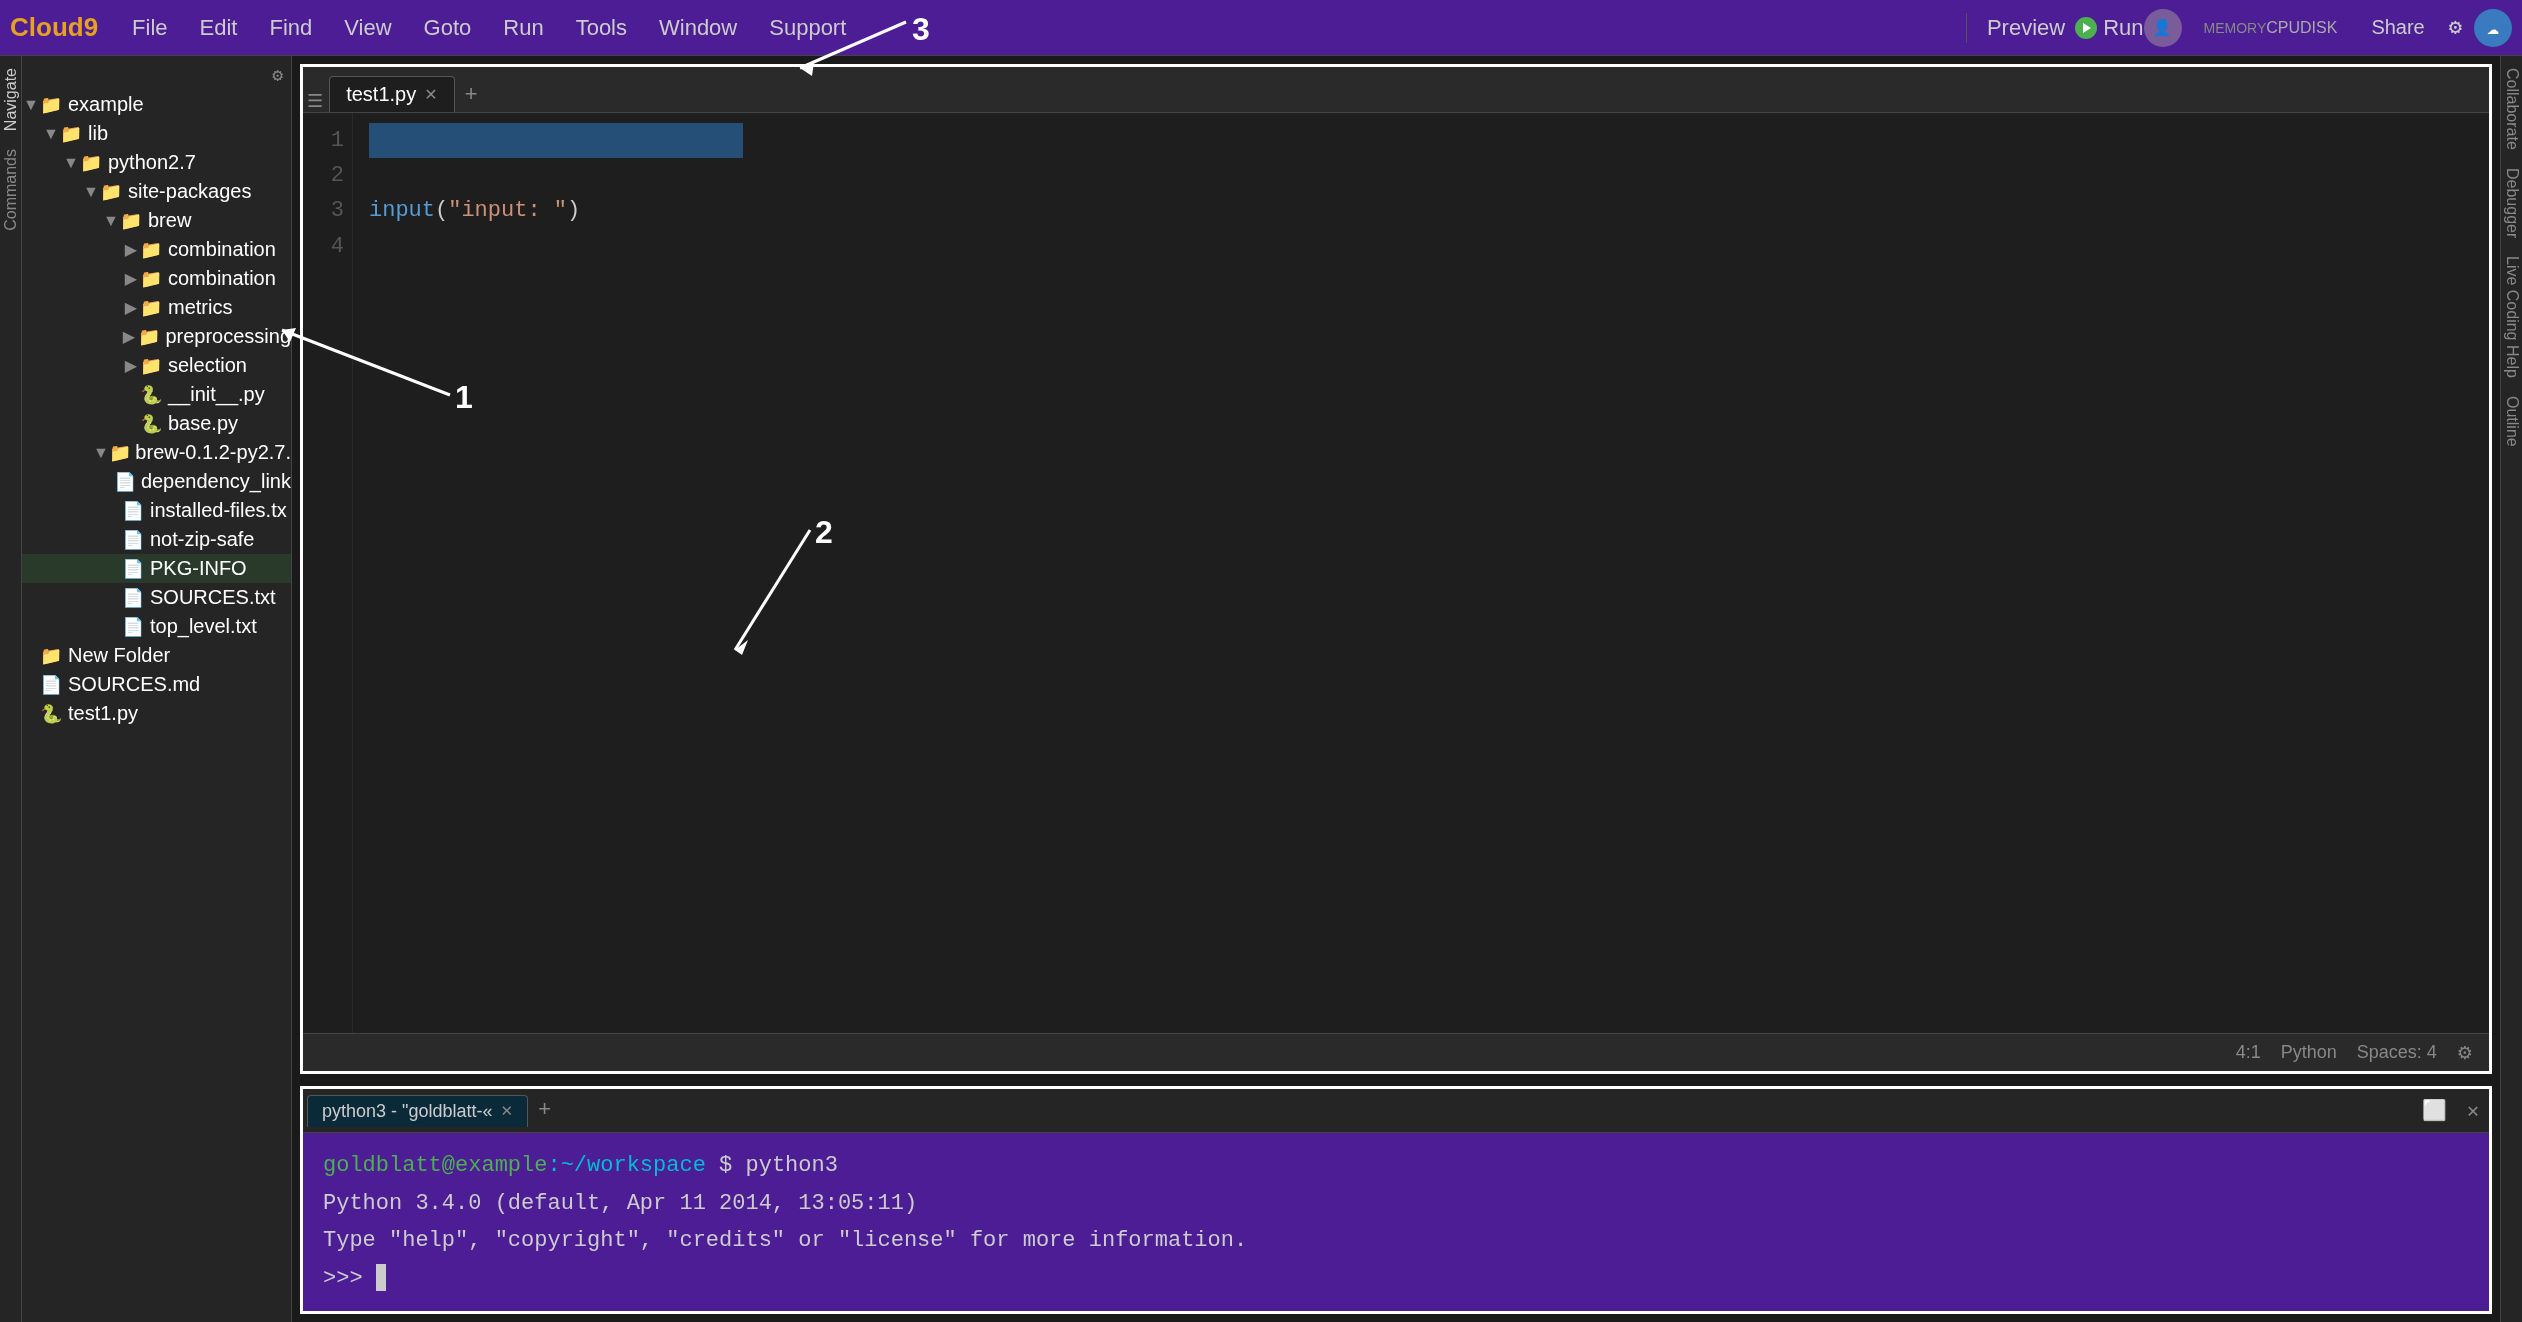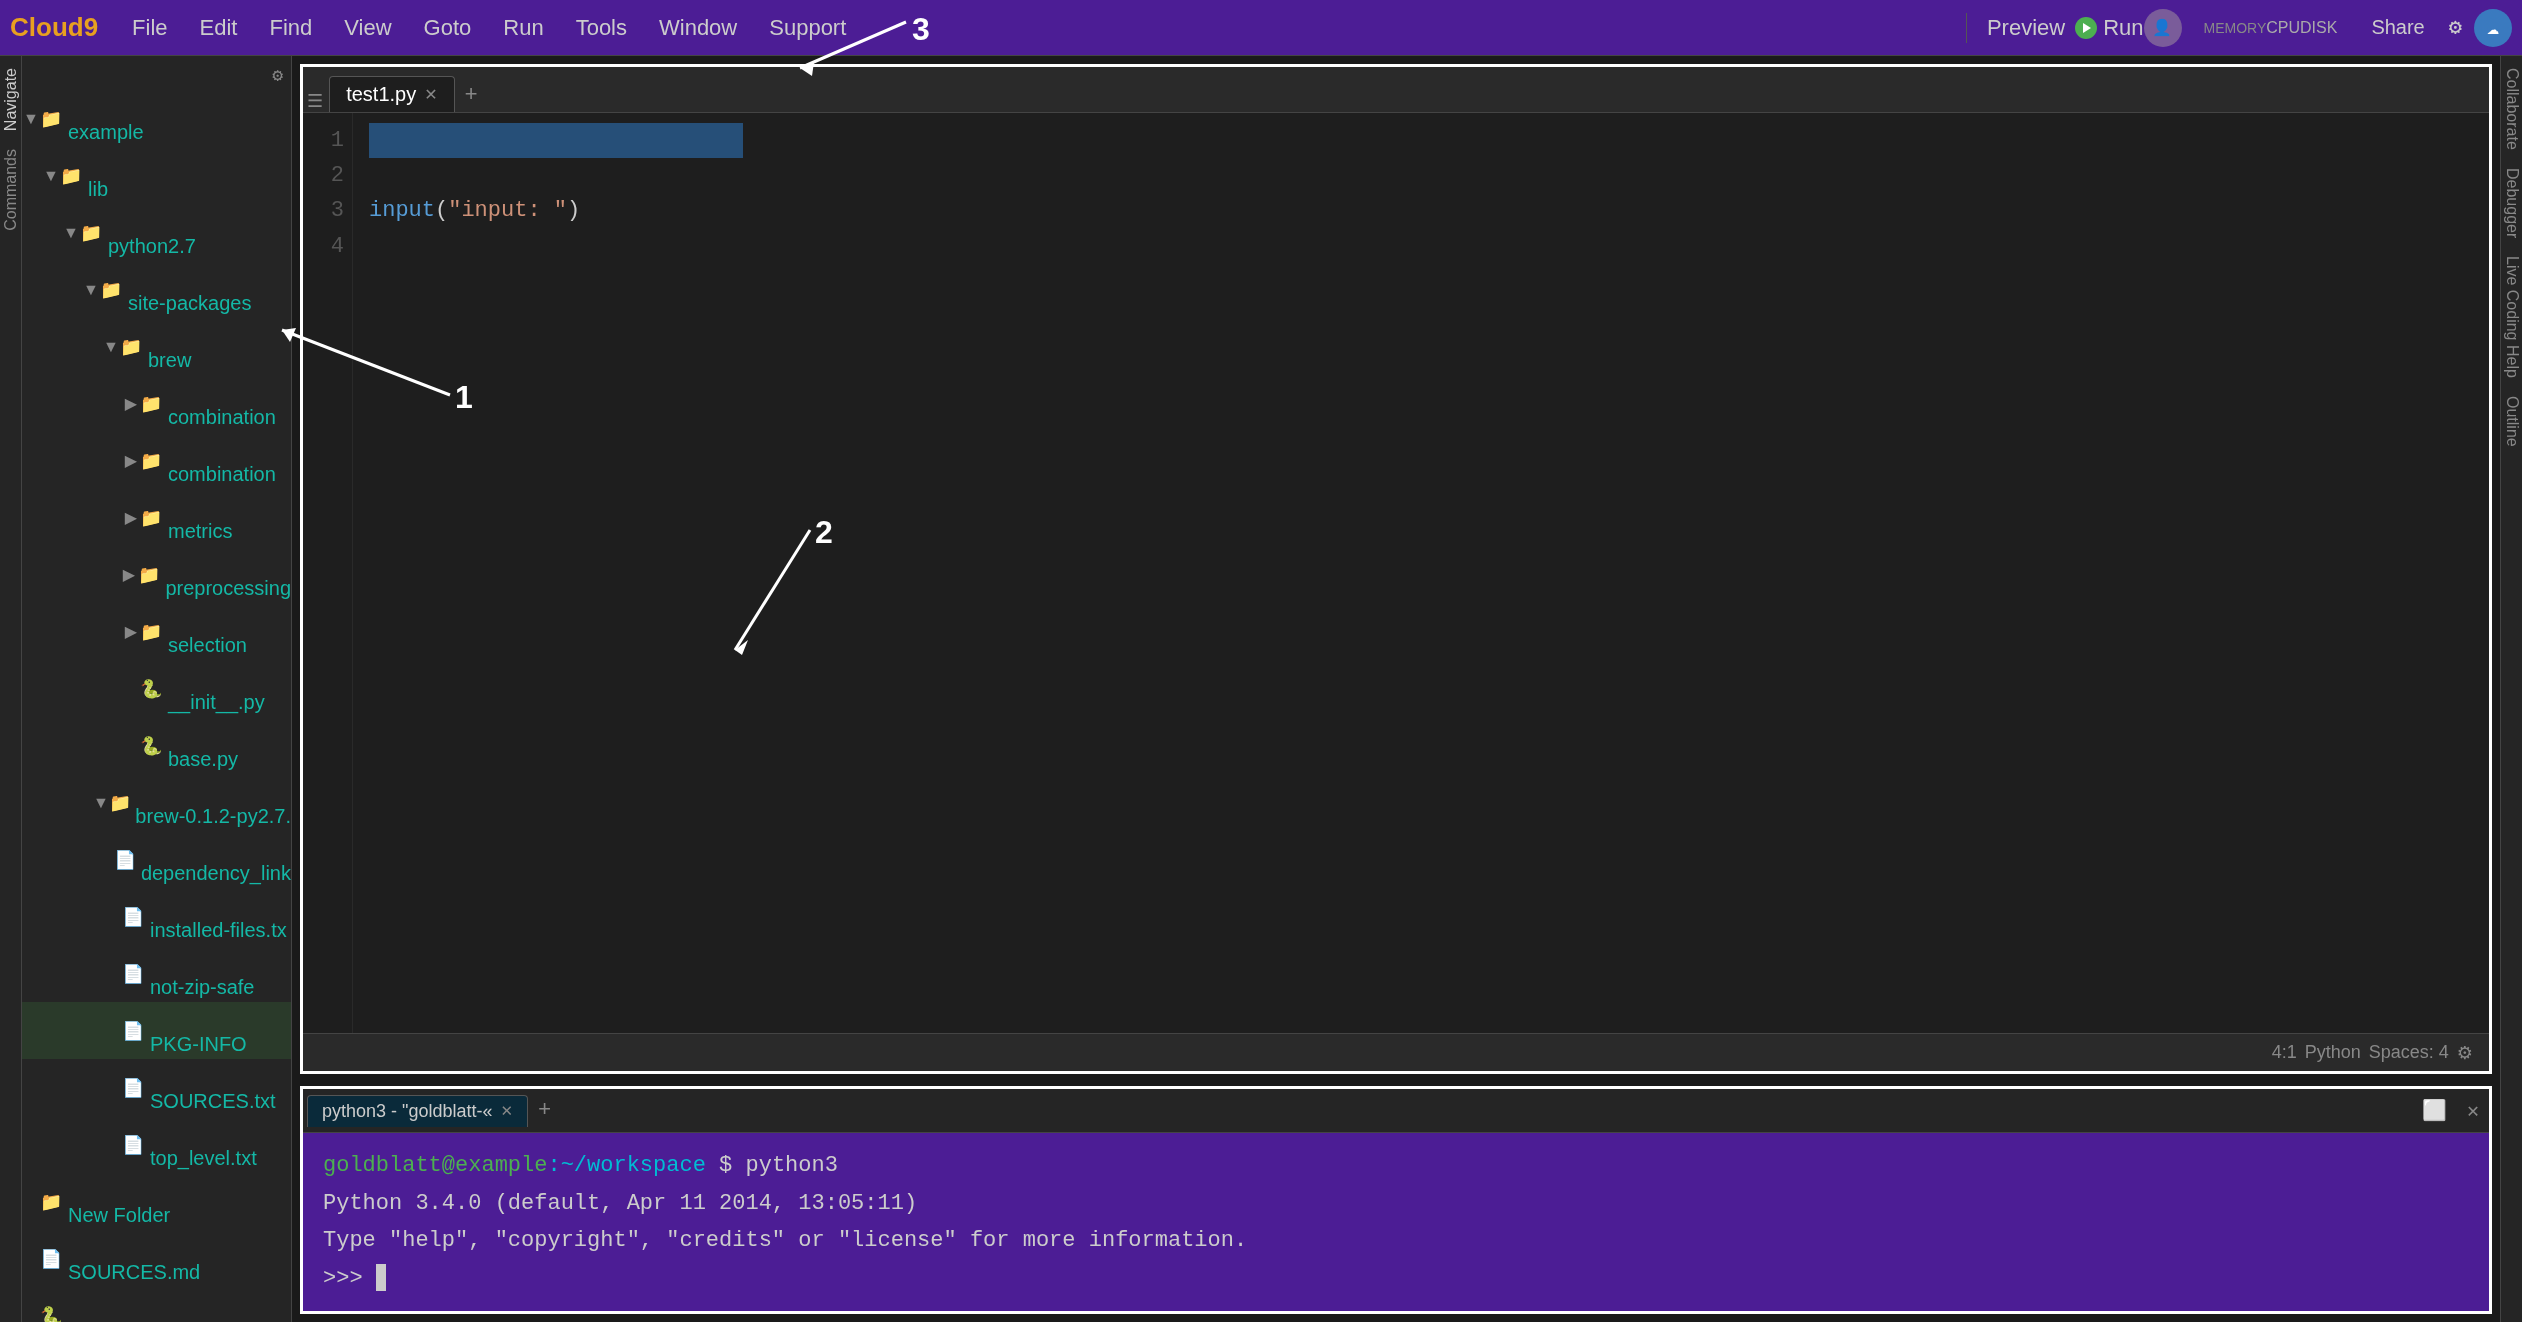--- a/index.html
+++ b/index.html
@@ -233,21 +233,21 @@
       color: #ccc;
     }
     .file-icon-txt {
       display: inline-block;
       width: 24px;
       text-align: center;
       font-size: 18px;
       margin-right: 4px;
       color: #ccc;
     }
-    .tree-label { color: #14b8a6; margin-top: 28px; }
+    .tree-label { color: #ffffff; }
 
     
     #editor-tabs {
       height: 46px;
       background: #2a2a2a;
       display: flex;
       align-items: flex-end;
       border-bottom: 1px solid #444;
       padding: 0 4px;
     }
@@ -325,21 +325,21 @@
 
     
     #editor-statusbar {
       height: 38px;
       background: #2a2a2a;
       display: flex;
       align-items: center;
       justify-content: flex-end;
       padding: 0 16px;
       border-top: 1px solid #444;
-      gap: 8px;
+      gap: 20px;
       font-size: 18px;
       color: #888;
       font-family: sans-serif;
     }
     #terminal-tabs {
       height: 44px;
       background: #252525;
       display: flex;
       align-items: center;
       padding: 0 4px;

